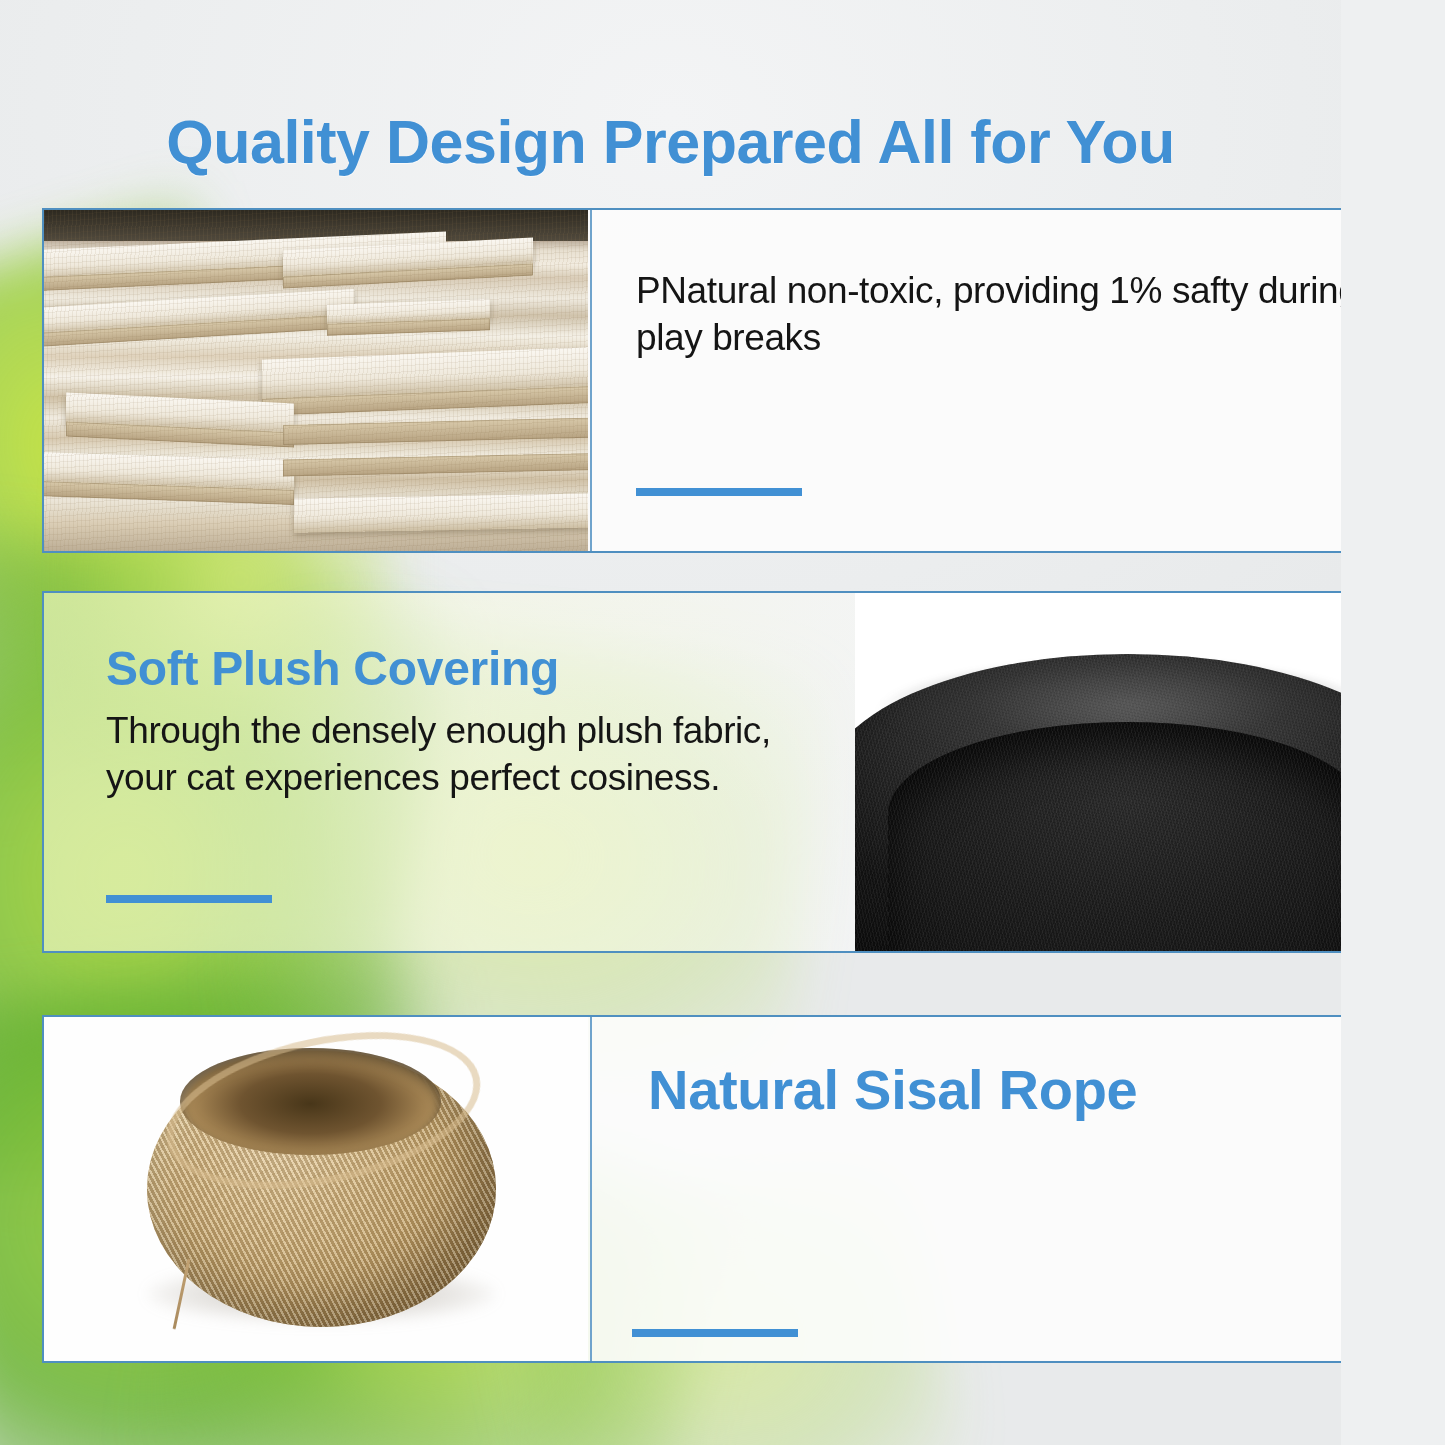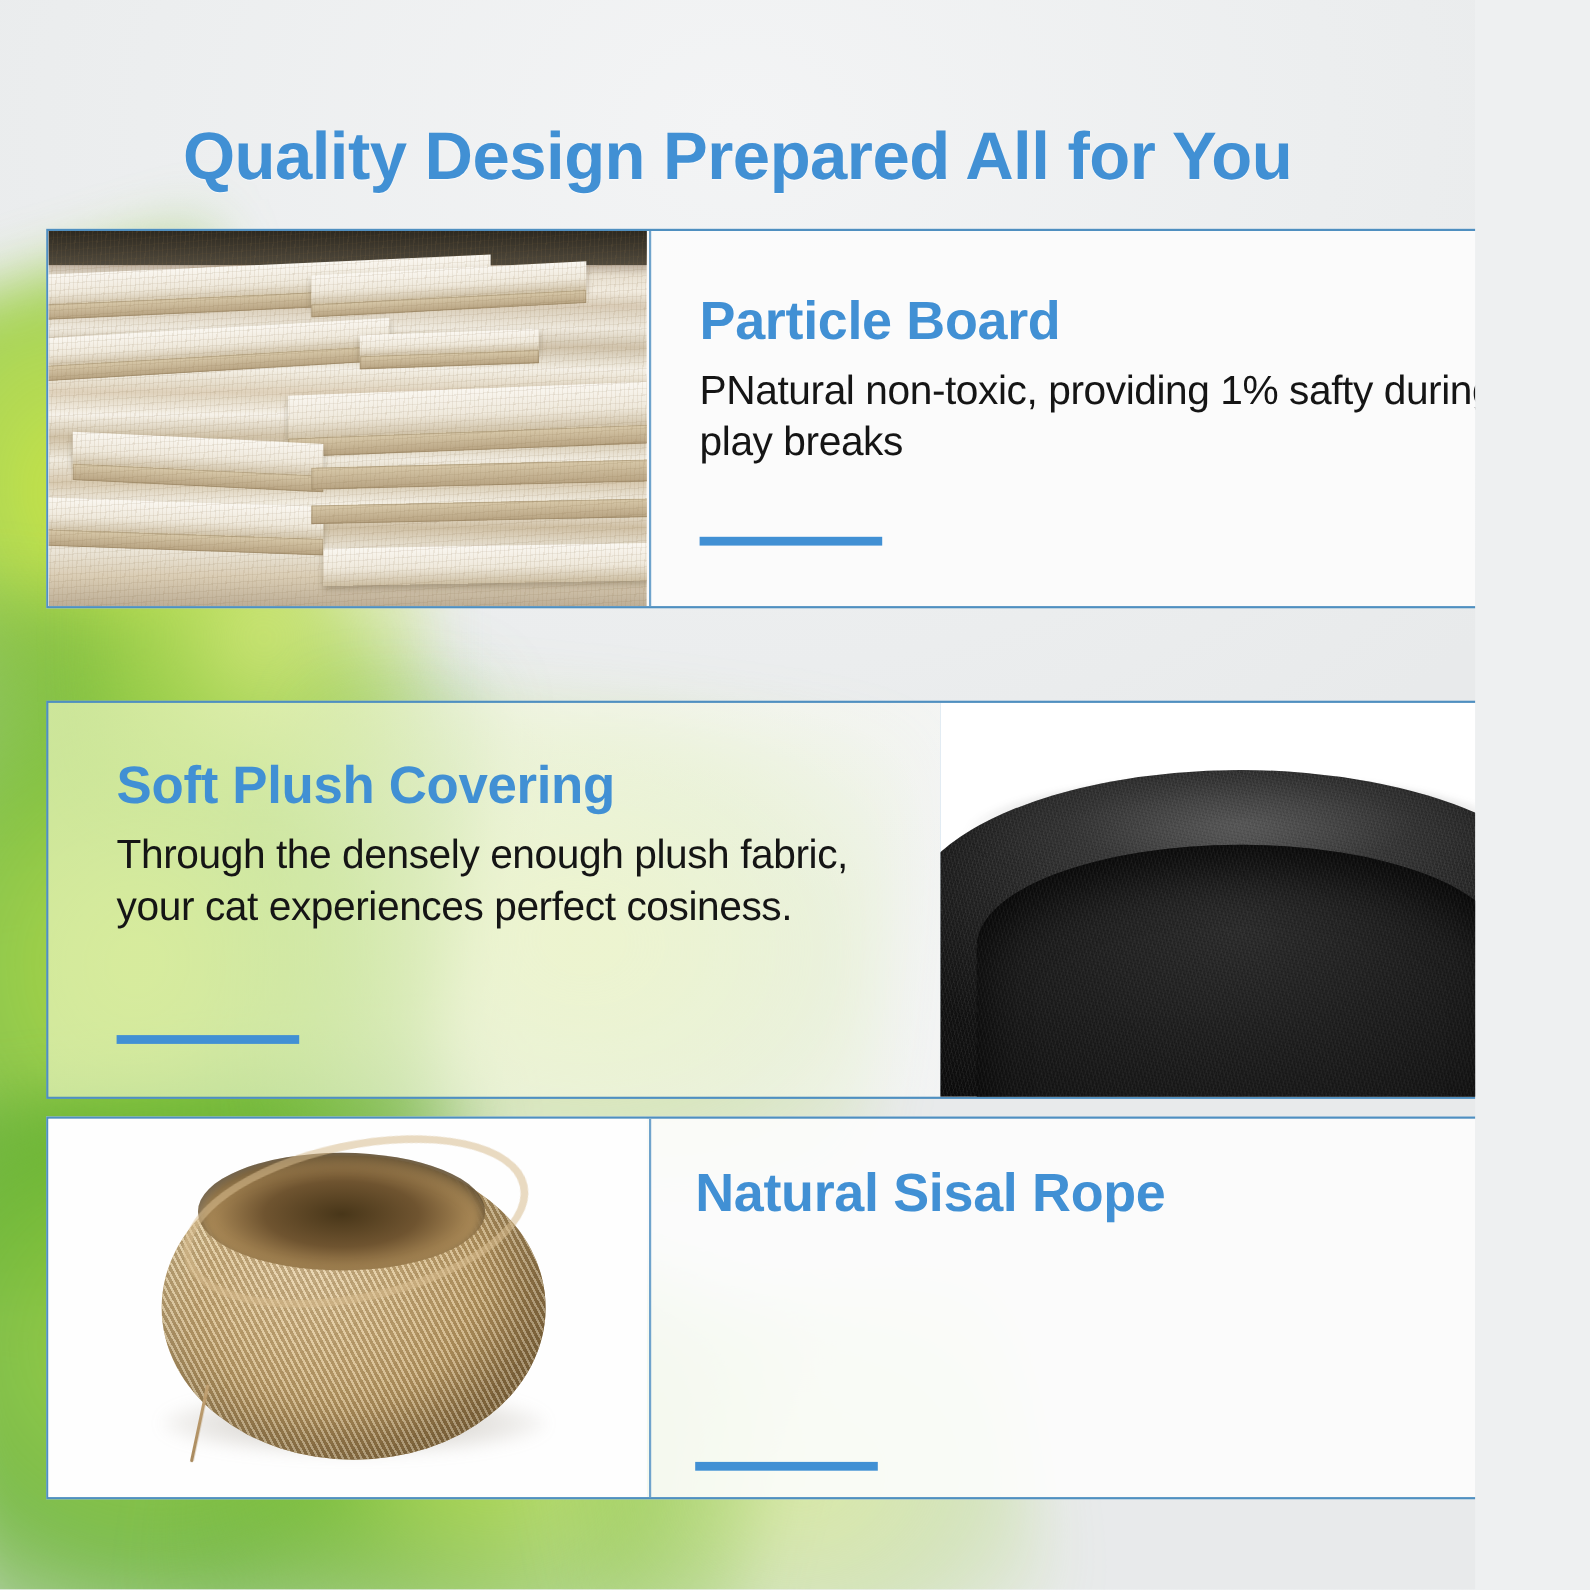--- a/index.html
+++ b/index.html
@@ -52,38 +52,38 @@
 
   
   .card{
     position:absolute;
     border:2px solid #4f8fc0;
     box-sizing:border-box;
     display:flex;
     overflow:hidden;
   }
   #card-1{left:42px;top:208px;width:1360px;height:345px;background:rgba(252,252,252,.92);}
-  #card-2{left:42px;top:637px;width:1360px;height:362px;background:rgba(255,255,255,.42);}
+  #card-2{left:42px;top:591px;width:1360px;height:362px;background:rgba(255,255,255,.42);}
   #card-3{left:42px;top:1015px;width:1360px;height:348px;background:rgba(253,253,253,.9);}
 
   .photo{position:relative;flex:0 0 auto;overflow:hidden;background:#fff;}
   .textpane{position:relative;flex:1 1 auto;padding:58px 40px 0 48px;box-sizing:border-box;}
   #card-2 .textpane{padding:52px 40px 0 62px;}
   #card-3 .textpane{padding:44px 44px 0 44px;}
 
   .divider-v{
     position:absolute;top:0;bottom:0;width:2px;background:#6fa3cc;
   }
 
   .card-title{
     font-size:49px;font-weight:bold;color:#4190d4;
     letter-spacing:-0.3px;line-height:1.02;margin:0 0 14px 0;
   }
   #card-2 .card-title{font-size:48px;}
-  #card-3 .card-title{font-size:49px;margin-bottom:10px;}
+  #card-3 .card-title{font-size:56px;margin-bottom:10px;margin-left:16px;}
   .card-body{
     font-size:37px;color:#151515;line-height:1.26;
     letter-spacing:-0.4px;margin:0;font-weight:400;
   }
   #card-3 .card-body{font-size:36px;line-height:1.28;}
   .accent-bar{
     position:absolute;height:8px;background:#4190d4;width:166px;
   }
   #card-1 .accent-bar{left:48px;bottom:55px;}
   #card-2 .accent-bar{left:62px;bottom:48px;}
@@ -197,21 +197,20 @@
       <div class="pb-edge" style="left:4%;top:63.5%;width:42%;height:4.5%;transform:skewY(2.8deg);"></div>
       <div class="pb-slab" style="left:-6%;top:72%;width:52%;height:9%;transform:skewY(2deg);"></div>
       <div class="pb-edge" style="left:-6%;top:80.5%;width:52%;height:4.5%;transform:skewY(2deg);"></div>
       <div class="pb-edge" style="left:44%;top:62%;width:62%;height:6%;transform:skewY(-1.4deg);"></div>
       <div class="pb-edge" style="left:44%;top:72%;width:62%;height:5%;transform:skewY(-1.2deg);"></div>
       <div class="pb-slab" style="left:46%;top:84%;width:58%;height:10%;transform:skewY(-1deg);"></div>
       <div class="pb-speck"></div>
     </div>
     <div class="divider-v" style="left:546px;"></div>
     <div class="textpane">
-      <div class="card-title">Particle Board</div>
       <p class="card-body">PNatural non-toxic, providing 1% safty during play breaks</p>
       <div class="accent-bar"></div>
     </div>
   </div>
 
   <div class="card" id="card-2">
     <div class="c2wash"></div>
     <div class="textpane">
       <div class="card-title">Soft Plush Covering</div>
       <p class="card-body">Through the densely enough plush fabric, your cat experiences perfect cosiness.</p>

